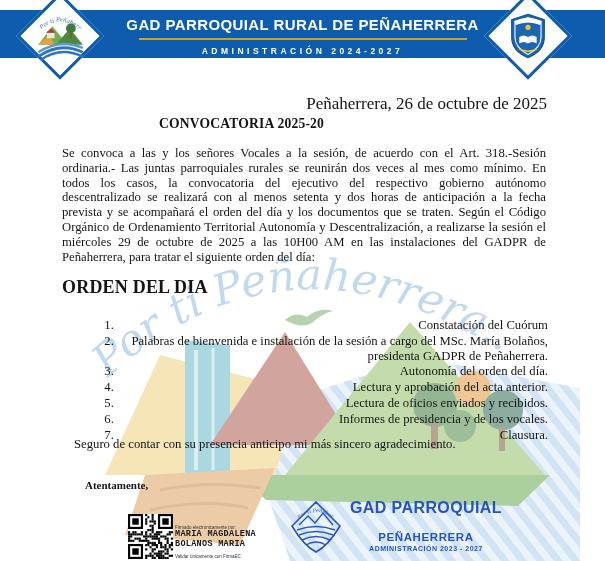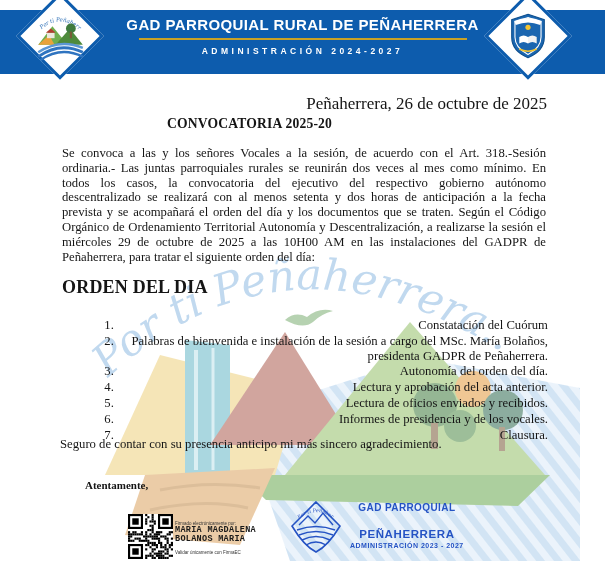--- a/index.html
+++ b/index.html
@@ -1,54 +1,54 @@
 <!DOCTYPE html>
 <html><head>
 <meta charset="utf-8">
 <style>
   html,body{margin:0;padding:0;background:#fff;}
   .page{position:relative;width:605px;height:561px;background:#fff;overflow:hidden;
         font-family:"Liberation Serif",serif;color:#151515;}
   
-  .banner{position:absolute;left:0;top:10px;width:605px;height:64px;
+  .banner{position:absolute;left:0;top:10px;width:605px;height:48px;
           background:linear-gradient(#0d5cad,#0d5cad 90%,#2e74bd);z-index:2;}
   .banner-inner{position:absolute;left:110px;top:6px;width:385px;text-align:center;
                 font-family:"Liberation Sans",sans-serif;color:#fff;}
   .banner-title{font-size:15px;font-weight:bold;letter-spacing:.4px;white-space:nowrap;}
   .banner-rule{width:328px;height:2px;margin:5px auto 6px auto;}
   .banner-sub{font-size:8.5px;font-weight:bold;letter-spacing:3.5px;white-space:nowrap;}
   .diamond{position:absolute;width:56px;height:56px;background:#fff;border:3px solid #0d5cad;
            transform:rotate(45deg);z-index:3;box-shadow:0 0 0 2px #fff inset;}
   .diamond-l{left:29px;top:5px;}
   .diamond-r{left:497px;top:5px;}
   .diamond-content{position:absolute;left:50%;top:50%;width:50px;height:50px;
                    transform:translate(-50%,-50%) rotate(-45deg);}
   
   .watermark{position:absolute;left:90px;top:240px;width:490px;height:321px;z-index:0;opacity:.55;}
   
   .doc{position:absolute;z-index:2;}
   .date{top:94px;right:58px;font-size:17px;}
-  .title{top:116px;left:8px;width:483px;text-align:center;font-weight:bold;font-size:13.6px;letter-spacing:.2px;}
+  .title{top:116px;left:0;width:483px;text-align:center;font-weight:bold;font-size:13.6px;letter-spacing:.2px;}
   .bodytext{top:146px;left:62px;width:484px;font-size:12.7px;line-height:14.8px;text-align:justify;}
   .agenda-head{top:277px;left:62px;font-weight:bold;font-size:18px;letter-spacing:.2px;}
   .agenda{top:318px;left:96px;width:452px;font-size:12.7px;line-height:14.8px;text-align:right;}
   .agenda ol{margin:0;padding-left:21px;}
   .agenda li{margin-bottom:1px;padding-left:3px;}
-  .closing{top:437px;left:60px;width:484px;font-size:12.7px;}
+  .closing{top:437px;left:74px;width:484px;font-size:12.7px;}
   .signoff{top:479px;left:85px;font-weight:bold;font-size:11px;}
   
-  .sig{top:514px;left:128px;display:flex;align-items:center;gap:2px;}
+  .sig{top:514px;left:128px;display:flex;align-items:flex-end;gap:2px;}
   .sig-text{padding-top:2px;font-family:"Liberation Mono",monospace;color:#1a1a1a;}
   .sig-tiny{font-size:4.5px;line-height:5px;color:#333;font-family:"Liberation Sans",sans-serif;}
   .sig-name{font-size:8.5px;line-height:9.5px;font-weight:bold;letter-spacing:.3px;}
   .sig-tiny.bottom{margin-top:5px;}
   
   .stamp{top:497px;left:287px;display:flex;align-items:center;gap:5px;color:#2553c4;}
   .stamp-text{text-align:center;font-family:"Liberation Sans",sans-serif;line-height:1;}
-  .stamp-l1{font-size:10px;font-weight:bold;letter-spacing:.4px;}
+  .stamp-l1{font-size:16px;font-weight:bold;letter-spacing:.4px;}
   .stamp-l2{font-size:11.5px;font-weight:bold;letter-spacing:.6px;margin-top:16px;}
   .stamp-l3{font-size:7px;font-weight:bold;letter-spacing:.5px;margin-top:2px;}
   .stamp-l4{font-family:"Liberation Serif",serif;font-size:16px;font-weight:bold;letter-spacing:1.5px;margin-top:1px;}
 </style>
 </head>
 <body>
 
 <div class="page">
 
   <div class="watermark">

